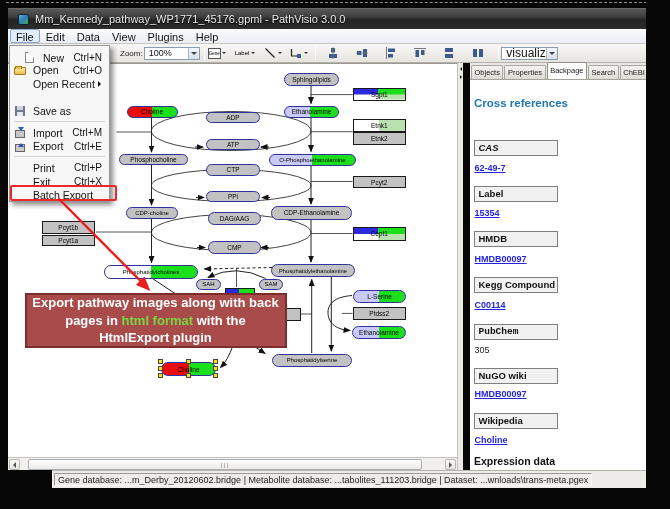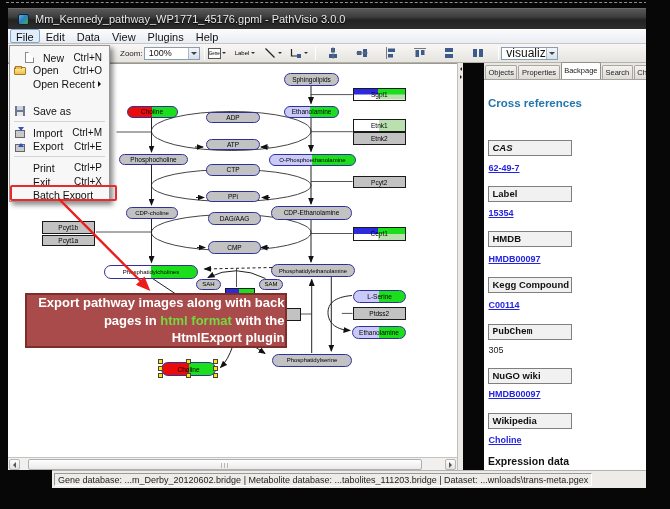--- a/index.html
+++ b/index.html
@@ -51,21 +51,21 @@
   #sb-left:after { border-right-color:#555; margin-left:-3px; }
   #sb-right:after { border-left-color:#555; margin-right:-3px; }
   #sb-thumb { position:absolute; left:20px; top:1px; width:394px; height:11px; background:linear-gradient(180deg,#fefefe,#eceae7); border:1px solid #aab0b8; border-radius:2px; }
   #sb-grip { position:absolute; left:50%; top:3px; width:8px; height:5px; margin-left:-4px;
     background:repeating-linear-gradient(90deg,#b9b6b0 0 1px,transparent 1px 3px); }
   
   #divider { left:457px; top:63px; width:5.5px; height:407px; background:#eceae6; border-left:1px solid #c2bfba; }
   .div-arr { position:absolute; left:1px; width:0; height:0; border:2.6px solid transparent; }
   #div-arr-l { top:4px; border-right-color:#222; margin-left:-1px; }
   #div-arr-r { top:12px; border-left-color:#222; margin-left:1px; }
-  #sidebar { left:484px; top:63px; width:182.5px; height:407px; background:#fff; }
+  #sidebar { left:470px; top:63px; width:182.5px; height:407px; background:#fff; }
   #tabs { position:absolute; left:0; top:0; width:100%; height:17px; background:#e9e7e3; border-bottom:1px solid #a5a29c; display:flex; align-items:flex-end; padding-left:1px; }
   .tab { font-size:7.5px; color:#222; background:linear-gradient(180deg,#f4f3f1,#dddbd6); border:1px solid #a9a6a0; border-bottom:none; padding:2px 2.5px; margin-right:1px; border-radius:2px 2px 0 0; height:14px; line-height:10px; }
   .tab.active { background:#fff; height:17px; line-height:12px; position:relative; z-index:2; border-color:#918f89; }
   .section-box { position:absolute; left:3.5px; width:84px; height:16px; background:#f1f1f1; border:1px solid #7f7f7f; white-space:nowrap; font-size:9.5px; font-weight:bold; color:#111; line-height:14px; padding-left:4px; }
   .section-val { position:absolute; left:4.5px; font-size:9px; font-weight:bold; }
   .section-val.link { color:#2424e0; text-decoration:underline; }
   .section-val.plain { color:#222; font-weight:normal; }
   #crossref-heading { position:absolute; left:4px; top:34px; font-size:11.5px; font-weight:bold; color:#2277ae; }
   #expression-heading { position:absolute; left:4px; top:392px; font-size:10.5px; font-weight:bold; color:#111; }
   
@@ -89,21 +89,21 @@
   .mi-floppy { position:absolute; left:1px; top:0; width:10px; height:10px; background:#6e7890; }
   .mi-floppy:before { content:""; position:absolute; left:2px; top:0; width:6px; height:4px; background:#cdd3de; }
   .mi-floppy:after { content:""; position:absolute; left:2px; top:6px; width:6px; height:4px; background:#e8e8e8; }
   .mi-floppy.gray { background:#a9a9a9; }
   .mi-floppy.gray:before { background:#cfcfcf; }
   .mi-box { position:absolute; left:1px; top:3px; width:10px; height:8px; background:#c9c9c9; border:1px solid #666; }
   .mi-arr-down { position:absolute; left:3.5px; top:0px; width:0; height:0; border:3px solid transparent; border-top:4px solid #2b52c8; }
   .mi-arr-up { position:absolute; left:3.5px; top:-1px; width:0; height:0; border:3px solid transparent; border-bottom:4px solid #2b52c8; }
   
   #callout { left:24.5px; top:293px; width:262px; height:55px; background:#a94b4b; border:2px solid #7e2d2d; z-index:25;
-     display:flex; flex-direction:column; justify-content:center; text-align:center;align-items:flex-end; }
+     display:flex; flex-direction:column; justify-content:center; text-align:center; }
   #callout .cl-line { font-size:13px; font-weight:bold; color:#fff; line-height:17.5px; white-space:nowrap; }
   #callout .green { color:#76d83f; }
   #red-overlay { left:0; top:0; z-index:40; pointer-events:none; }
   #frame-right { left:646px; top:0; width:24px; height:509px; background:#070707; }
   #frame-bottom { left:0; top:488px; width:670px; height:21px; background:#070707; }
 </style>
 </head>
 <body>
 
 <div class="abs" id="top-dash"></div>

